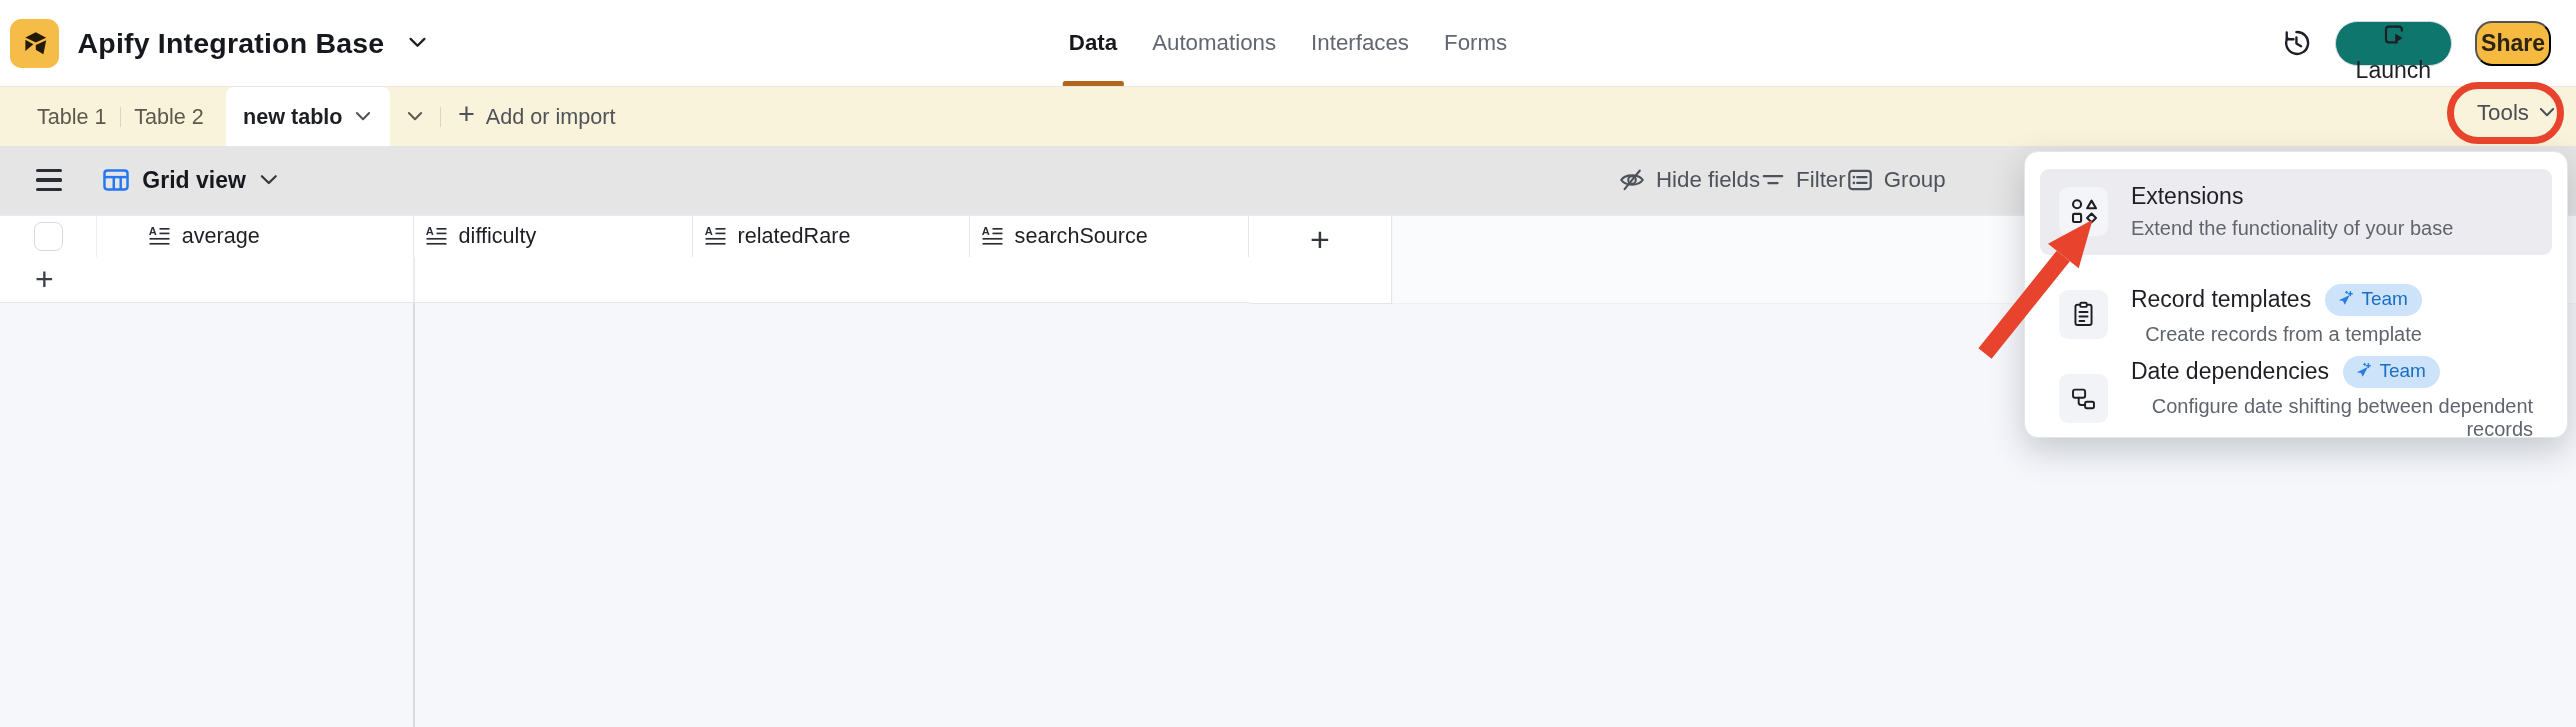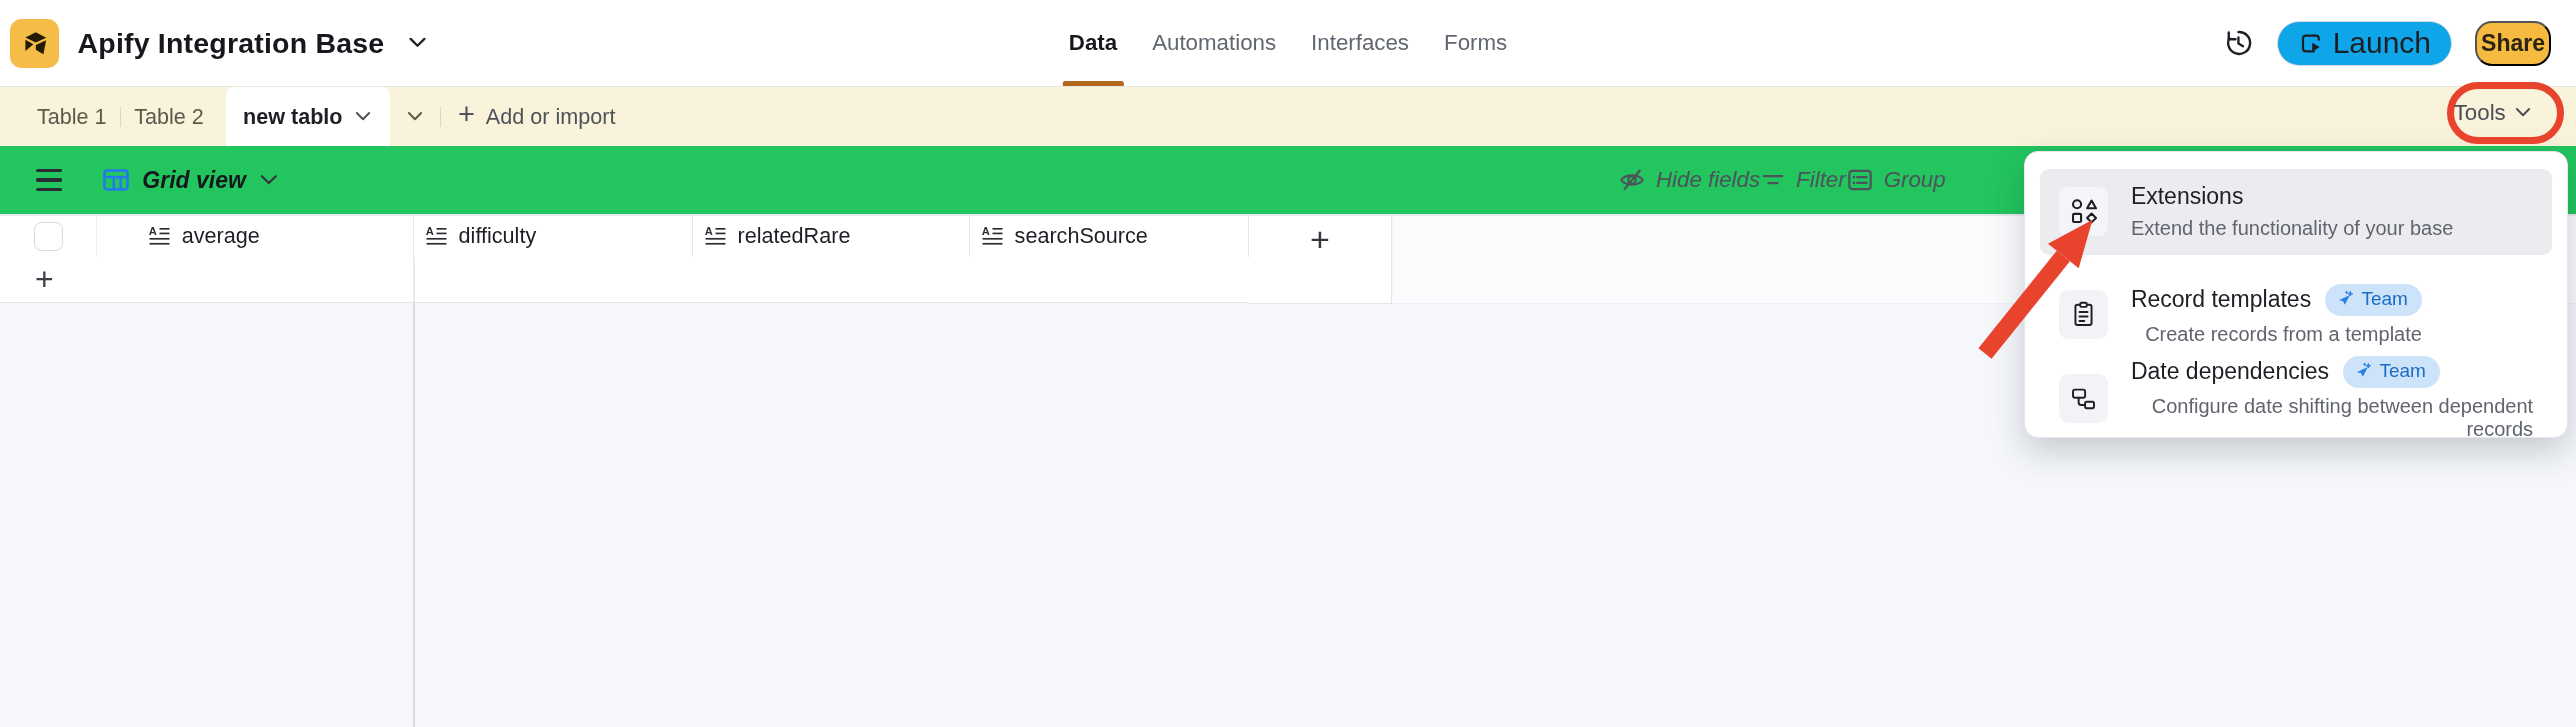--- a/index.html
+++ b/index.html
@@ -23,44 +23,44 @@
   .top-nav { position:absolute; left:50%; top:0; height:86px; transform:translateX(-50%);
     display:flex; align-items:center; gap:35px; }
   .top-nav .nav-item { font-size:22.3px; color:#616670; height:86px; display:flex; align-items:center;
     position:relative; cursor:pointer; }
   .top-nav .nav-item.active { color:#16181d; font-weight:700; }
   .top-nav .nav-item.active::after { content:""; position:absolute; left:-6.2px; right:-6.2px; bottom:0;
     height:4.6px; background:#b2661c; border-radius:2.3px 2.3px 0 0; }
 
   .topbar-right { position:absolute; right:25px; top:0; height:86px; display:flex; align-items:center; gap:23px; }
   .btn-launch { height:45px; padding:0 20px; border:1.5px solid #d8dade; border-radius:22.3px;
-    background:#0ea5e9; display:flex; align-items:center; gap:10px; font-size:30px; color:#1d1f25; font-weight:500; }
+    background:#0f766e; display:flex; align-items:center; gap:10px; font-size:23px; color:#1d1f25; font-weight:500;flex-direction:column; }
   .btn-share { height:45px; padding:0 4px; border-radius:17px; background:#f5ba3f;
     display:flex; align-items:center; font-size:23px; color:#2b2413; font-weight:600; }
 
   
   .tabbar { position:absolute; left:0; top:87px; width:2576px; height:59px;
     background:#faf3db; display:flex; align-items:stretch; }
   .tabbar-left { display:flex; align-items:center; padding-left:24px; }
   .table-tab { font-size:21.6px; color:#5d584c; padding:0 13px; height:59px; display:flex; align-items:center; cursor:pointer; }
   .tab-sep { width:1.5px; height:20px; background:#ddd6bc; align-self:center; }
   .table-tab.active { background:#ffffff; border-radius:7.7px 7.7px 0 0; color:#1d1f25; font-weight:700;
     padding:0 17px; display:flex; align-items:center; gap:10.8px; margin-left:9.2px; }
   .tab-caret-btn { width:40px; height:59px; display:flex; align-items:center; justify-content:center; margin:0 4.6px; }
   .add-import { display:flex; align-items:center; gap:10.8px; font-size:21.6px; color:#4f5258; padding:0 17px; cursor:pointer; }
   .add-import .plus { font-size:29px; font-weight:300; color:#4f5258; line-height:1; margin-top:-3.1px; }
 
   .tools-ring { position:absolute; right:12.3px; top:-5.4px; width:117px; height:62px;
-    border:7px solid #e8432c; border-radius:31px; display:flex; align-items:center; justify-content:flex-start;
+    border:7px solid #e8432c; border-radius:31px; display:flex; align-items:center; justify-content:flex-end;
     gap:7.7px; z-index:60; }
   .tools-label { font-size:22.3px; color:#4b4e55; }
 
   
-  .viewbar { position:absolute; left:0; top:146px; width:2576px; height:68px; background:#22c55e;
-    display:flex; align-items:center;font-style:italic; }
+  .viewbar { position:absolute; left:0; top:146px; width:2576px; height:68px; background:#e5e5e5;
+    display:flex; align-items:center; }
   .hamburger { margin-left:36px; width:26px; display:flex; flex-direction:column; gap:6.2px; cursor:pointer; }
   .hamburger span { display:block; height:3.1px; background:#2a2d33; border-radius:1.5px; }
   .view-switch { margin-left:40px; display:flex; align-items:center; gap:12.3px; cursor:pointer; }
   .view-name { font-size:23px; font-weight:600; color:#16181d; }
   .view-actions { position:absolute; left:1618px; top:0; height:68px; display:flex; align-items:center; }
   .v-action { display:flex; align-items:center; gap:10px; font-size:22.3px; color:#4d525b; cursor:pointer; }
 
   
   .canvas { position:absolute; left:0; top:214px; width:2576px; height:513px; background:#f5f7fb; }
   .canvas .grid-topline { position:absolute; left:0; top:0; width:2576px; height:1.5px; background:#e7e9ed; }

